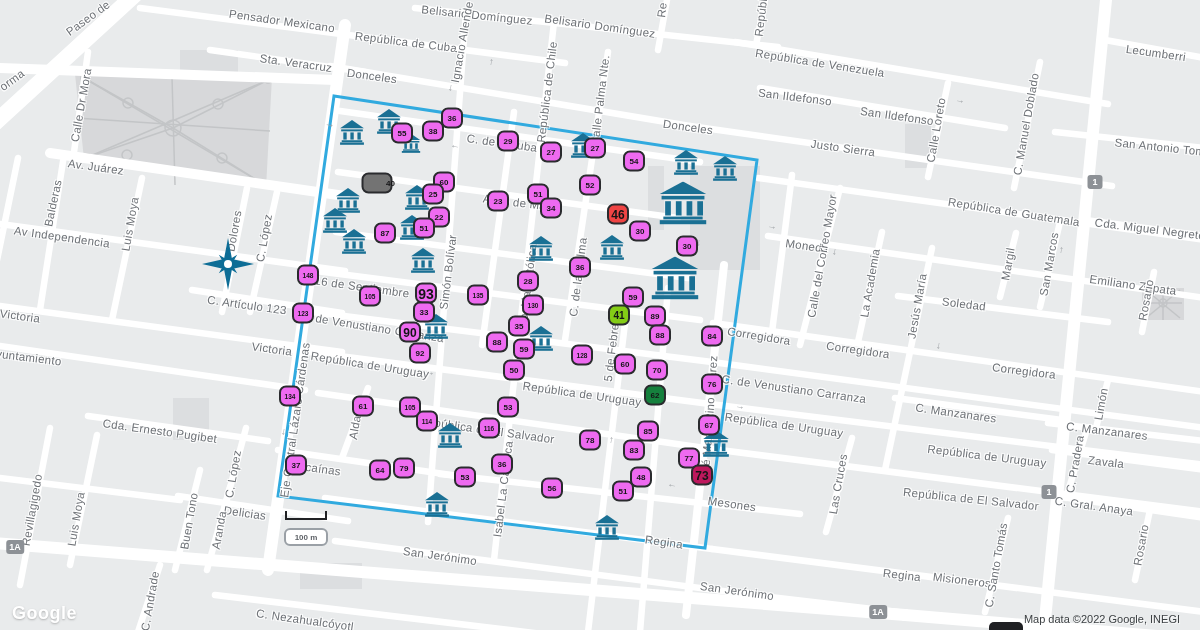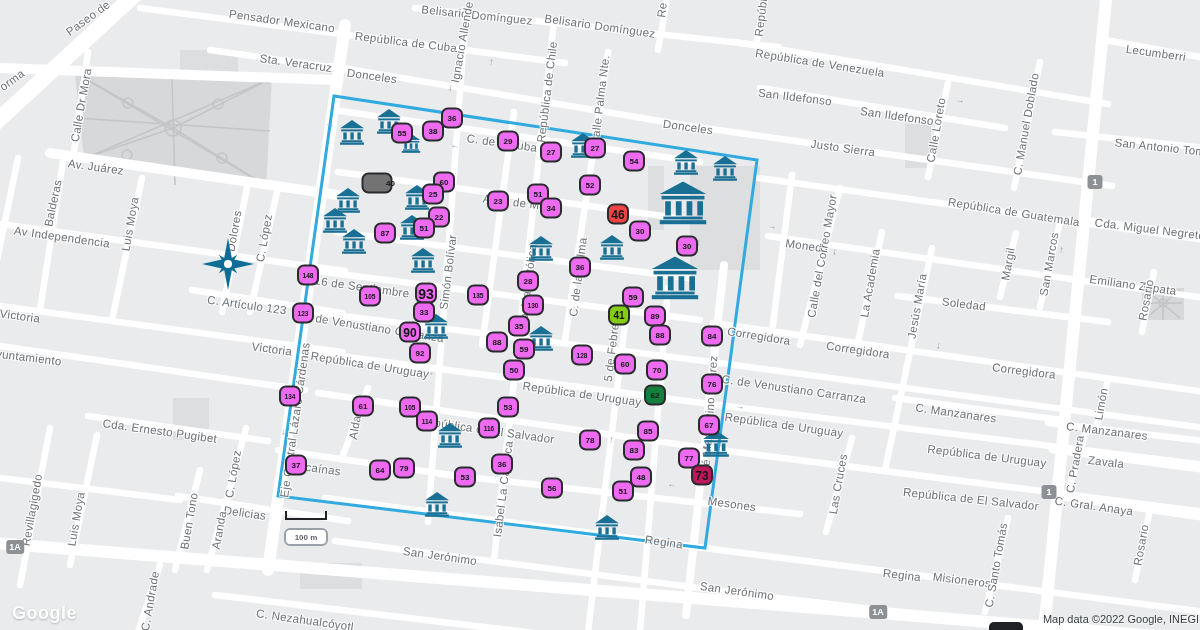--- a/index.html
+++ b/index.html
@@ -15,21 +15,21 @@
   .lm{position:absolute}
   .lm svg{fill:currentColor;display:block}
   .badge{position:absolute;background:#8d9196;color:#fff;font-size:9px;font-weight:bold;
     padding:2px 3px;border-radius:3px;min-width:9px;text-align:center;line-height:10px}
   .arw{position:absolute;color:#9da1a5;font-size:10px;line-height:10px}
   #scalebox{position:absolute;left:284px;top:528px;width:44px;height:18px;background:#fff;
     border:2px solid #9aa0a6;border-radius:6px;color:#5f6368;font-size:8px;font-weight:bold;
     display:flex;align-items:center;justify-content:center;box-sizing:border-box}
   #glogo{position:absolute;left:12px;top:603px;color:#fff;font-size:18px;font-weight:bold;
     letter-spacing:.5px;text-shadow:0 1px 2px rgba(120,120,120,.5)}
-  #attr{position:absolute;right:1px;top:613px;color:#3c4043;font-size:11px;
+  #attr{position:absolute;right:20px;top:613px;color:#3c4043;font-size:11px;
     text-shadow:1px 1px 0 rgba(255,255,255,.8)}
   #cutpill{position:absolute;left:989px;top:622px;width:34px;height:12px;background:#202124;border-radius:5px}
   .compass{position:absolute}
 </style>
 </head>
 <body>
 
 <div id="map">
   <svg id="base" width="1200" height="630">
       <polygon points="75,74 272,77 266,188 84,159" fill="#d7d8da"></polygon>

